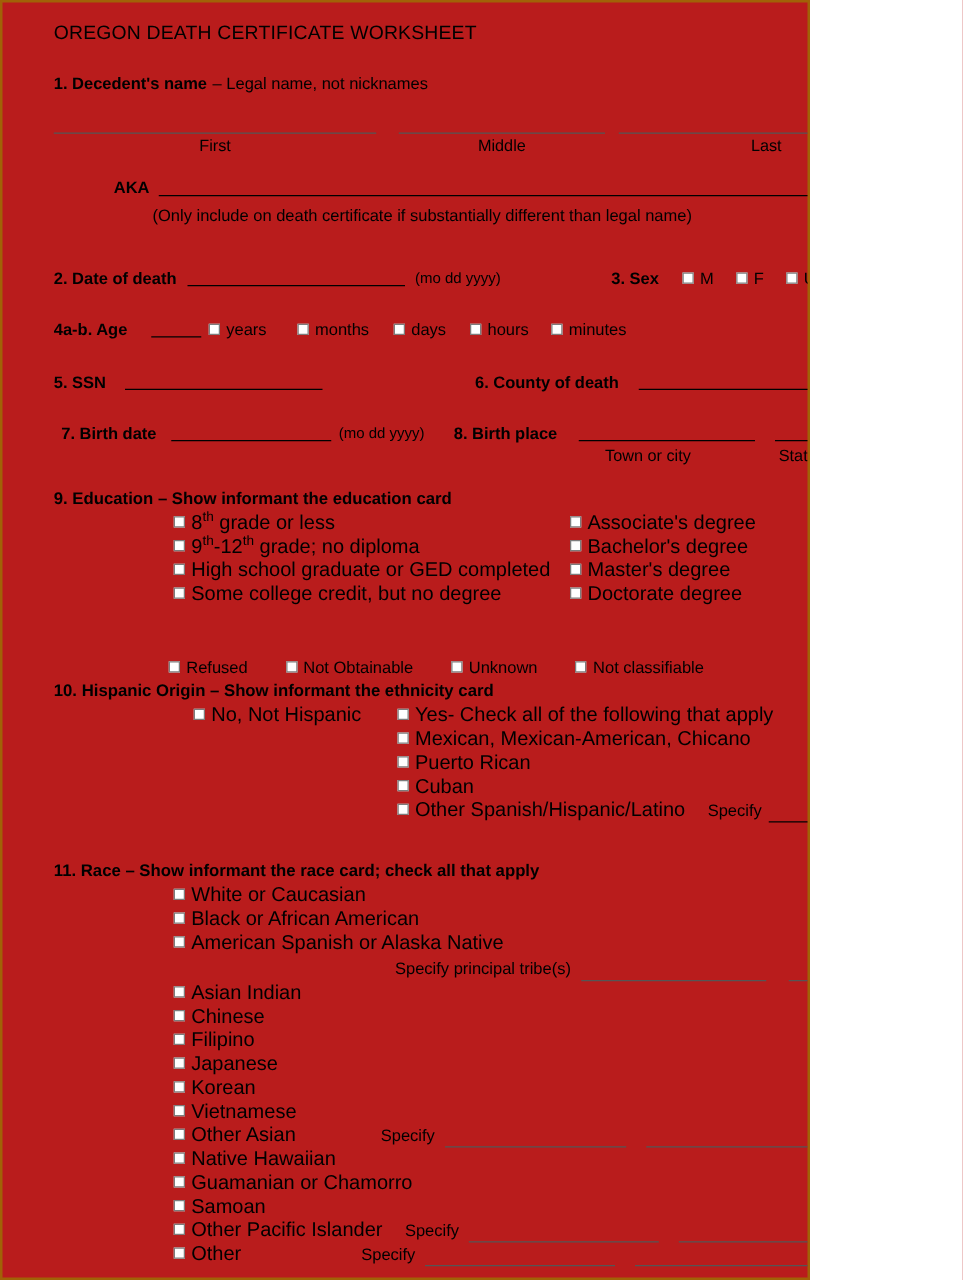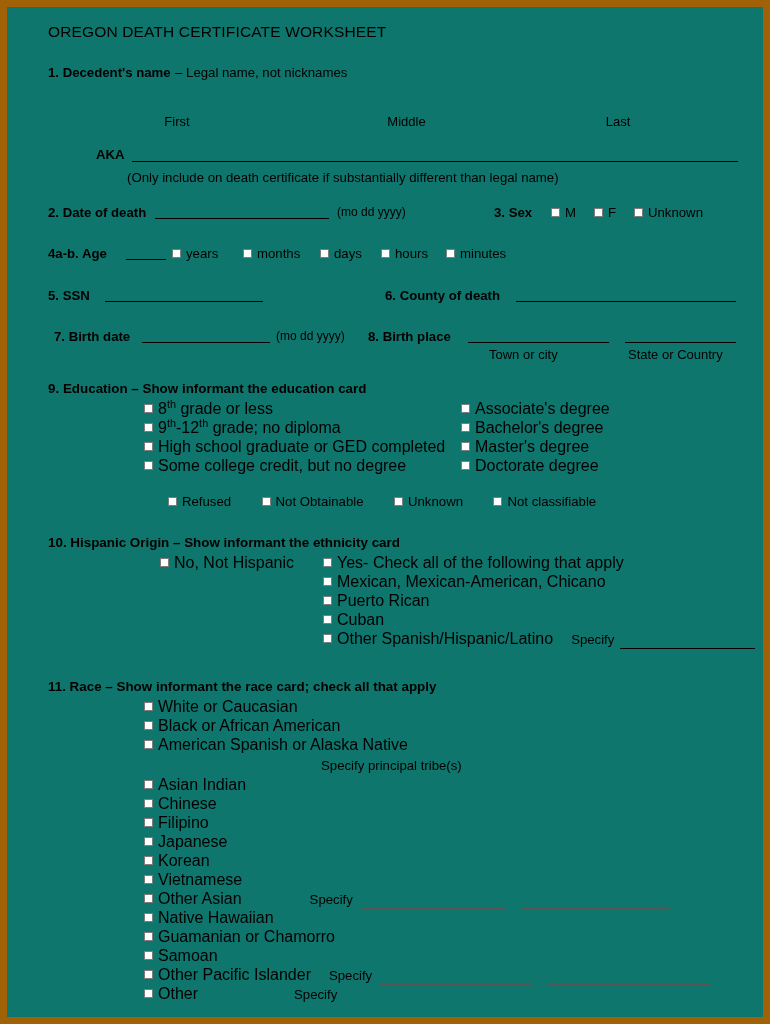--- a/index.html
+++ b/index.html
@@ -6,25 +6,25 @@
     margin: 0;
     padding: 0;
     background: #ffffff;
   }
   body {
     font-family: "Liberation Sans", sans-serif;
     color: #000000;
   }
   .page {
     position: relative;
-    width: 770px;
+    width: 648px;
     height: 1024px;
-    background: #0f766e;
+    background: #b91c1c;
     box-sizing: border-box;
-    border: 7px solid #a16207;
+    border: 2px solid #a16207;
     overflow: hidden;
   }
   .inner {
     position: absolute;
     left: 41px;
     top: 16px;
     width: 688px;
   }
 
   
@@ -90,37 +90,37 @@
   .namefields { margin-top: 30px; position: relative; height: 34px; }
   .nf { position: absolute; top: 0; text-align: center; }
   .nf .bar { border-bottom: 1.6px solid #555; height: 0; }
   .nf .lbl { font-size: 13px; margin-top: 2px; display: block; }
   .akaline { position: relative; height: 22px; margin-top: 0px; }
   .akaword { position: absolute; left: 48px; top: 2px; font-weight: bold; font-size: 13.2px; }
   .akabar { position: absolute; left: 84px; right: -2px; top: 16px; border-bottom: 1.5px solid #000; }
   .akanote { margin-left: 79px; font-size: 13.2px; margin-top: 3px; }
 
   
-  .blk2 { margin-top: 20px; position: relative; height: 20px; }
+  .blk2 { margin-top: 35px; position: relative; height: 20px; }
   .blk4 { margin-top: 21px; position: relative; height: 20px; }
   .blk5 { margin-top: 22px; position: relative; height: 20px; }
   .blk7 { margin-top: 21px; position: relative; height: 20px; }
   .sublbl { font-size: 13px; }
 
   .abs { position: absolute; }
 
   .sec { margin-top: 20px; }
   .sechead { font-weight: bold; font-size: 13.4px; }
 
   .eduwrap { position: relative; margin-top: 3px; height: 92px; }
   .educol-l { position: absolute; left: 96px; top: 0; }
   .educol-r { position: absolute; left: 413px; top: 0; }
   .eduline { height: 19px; line-height: 19px; white-space: nowrap; }
 
-  .edurefused { position: absolute; left: 92px; top: 93px; white-space: nowrap; margin-left: 28px; }
+  .edurefused { position: absolute; left: 92px; top: 116px; white-space: nowrap; }
   .edurefused .opt { margin-right: 26px; }
 
   .hispwrap { position: relative; margin-top: 3px; height: 100px; }
   .hisp-l { position: absolute; left: 96px; top: 0; padding-left: 16px; }
   .hisp-r { position: absolute; left: 275px; top: 0; }
   .hline { height: 19px; line-height: 19px; white-space: nowrap; }
 
   .racewrap { position: relative; margin-top: 3px; }
   .rline { height: 19px; line-height: 19px; white-space: nowrap; padding-left: 96px; }
   .rspec { display: inline-block; margin-left: 14px; font-size: 13.2px; }

